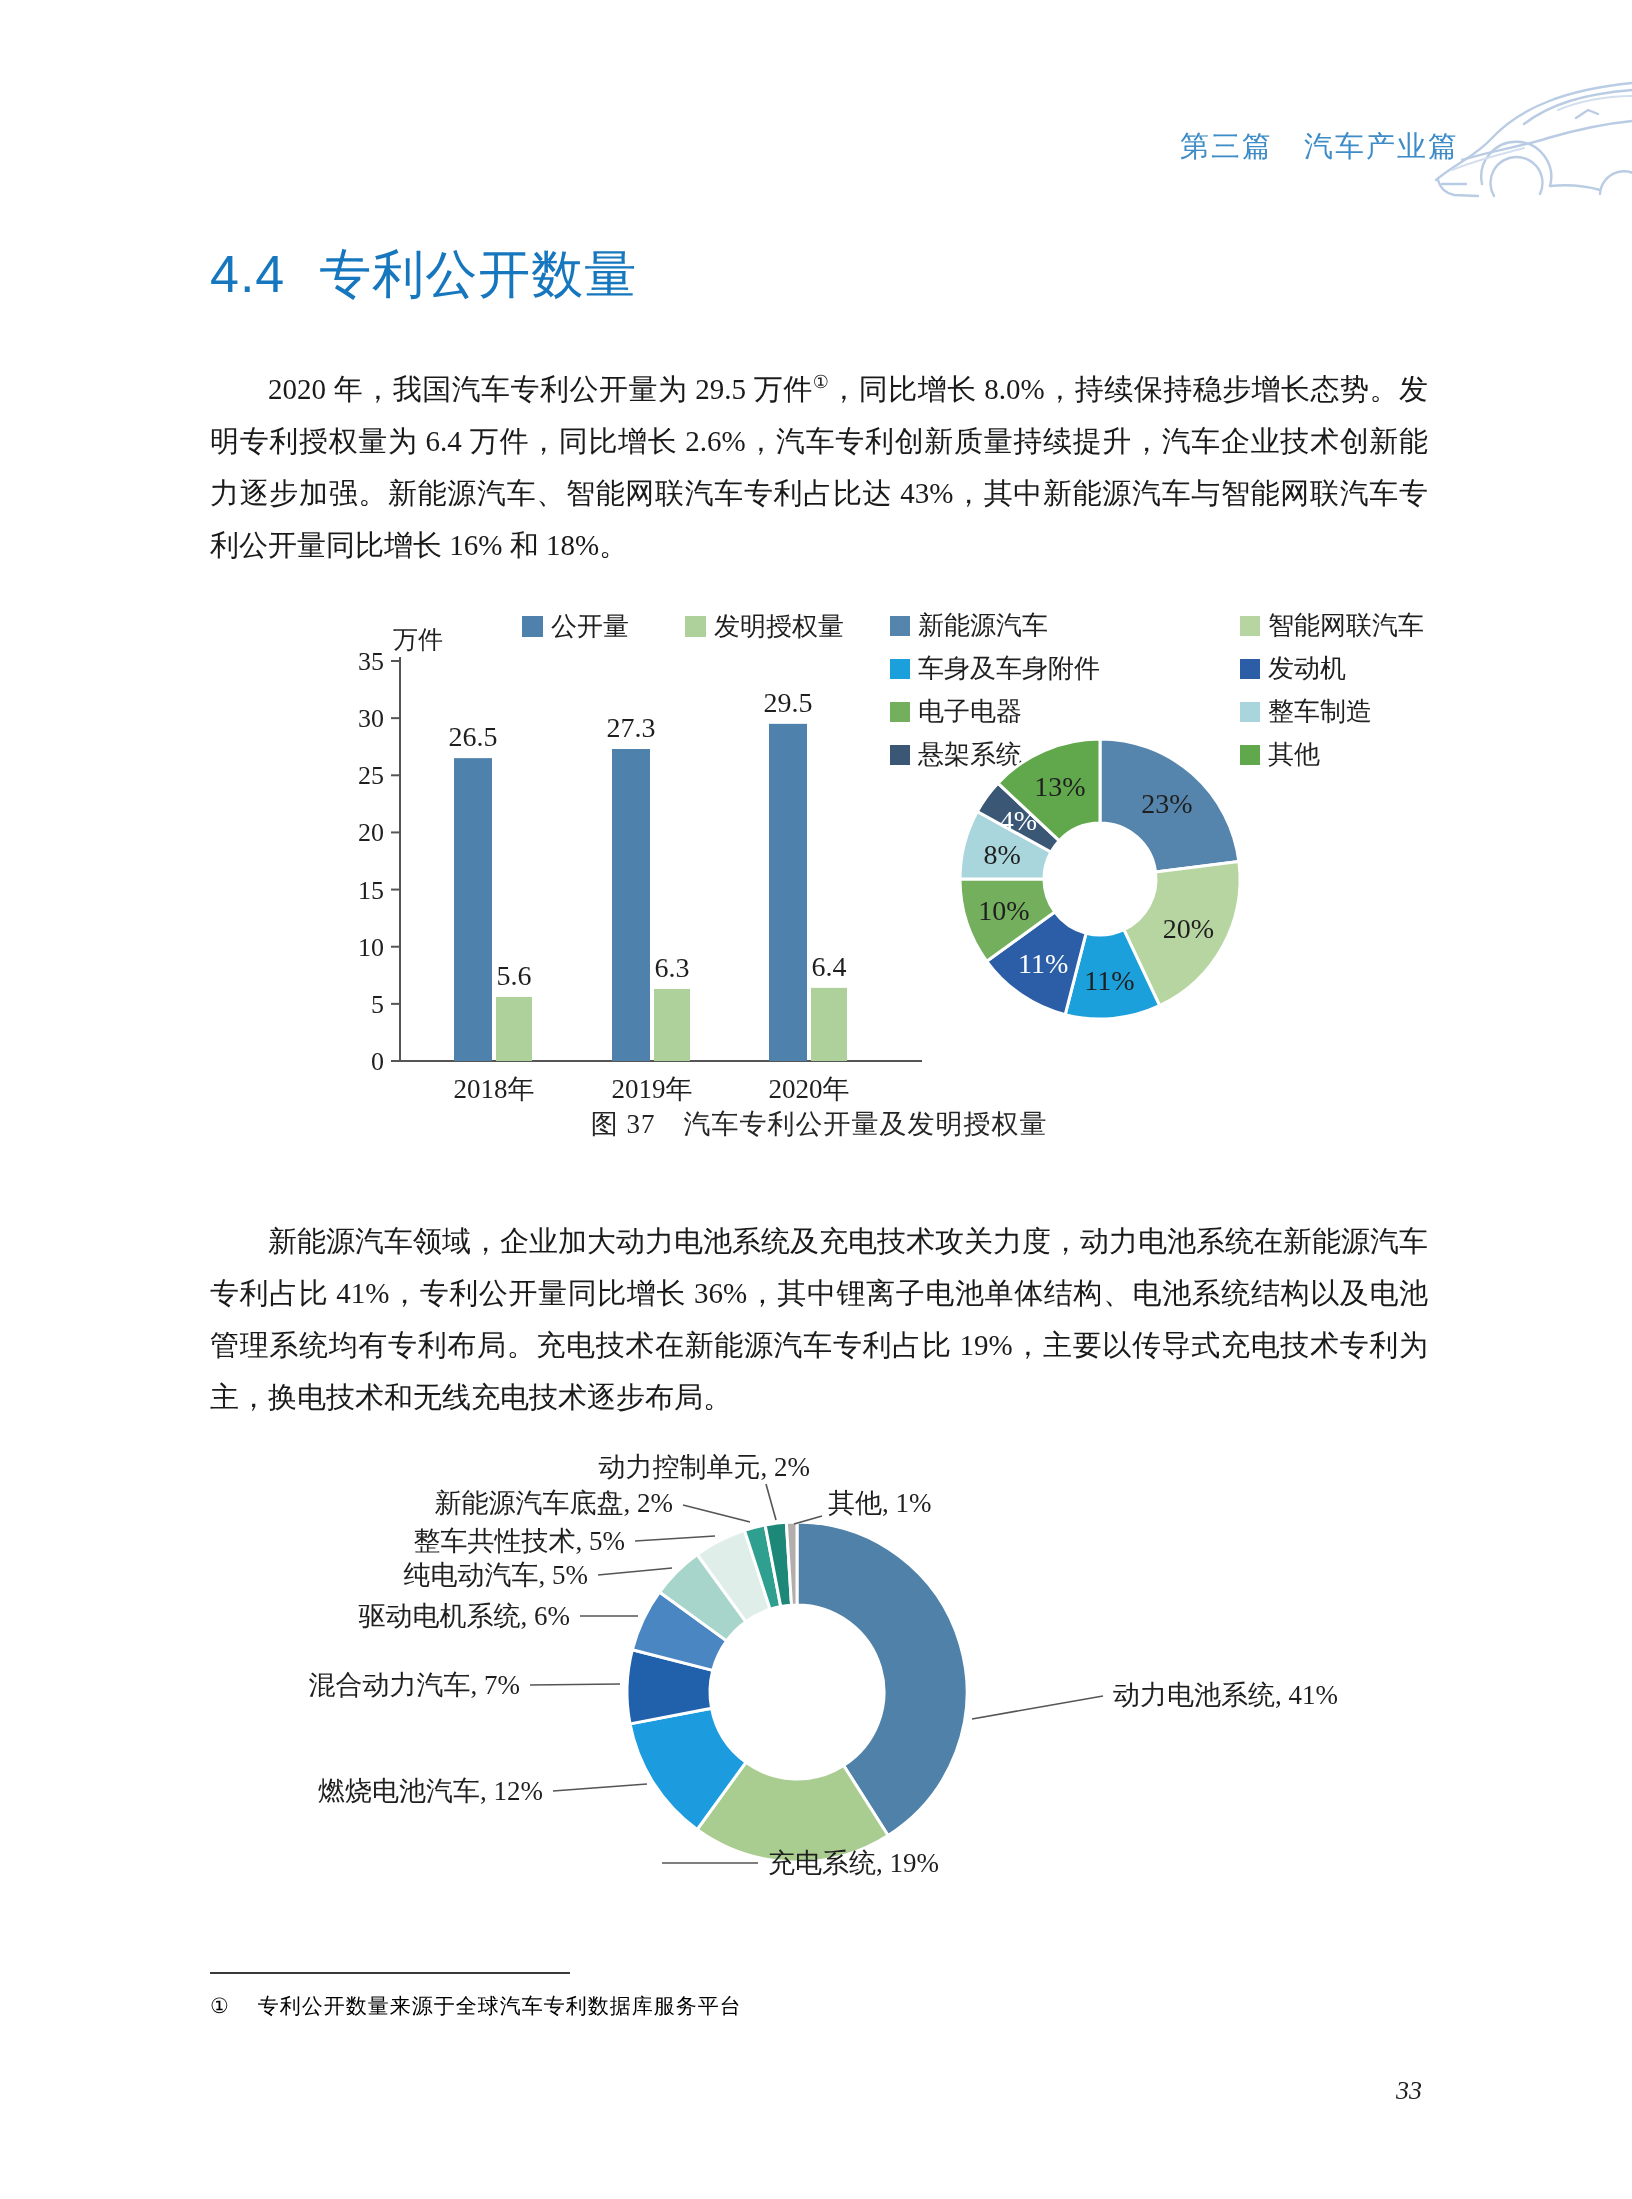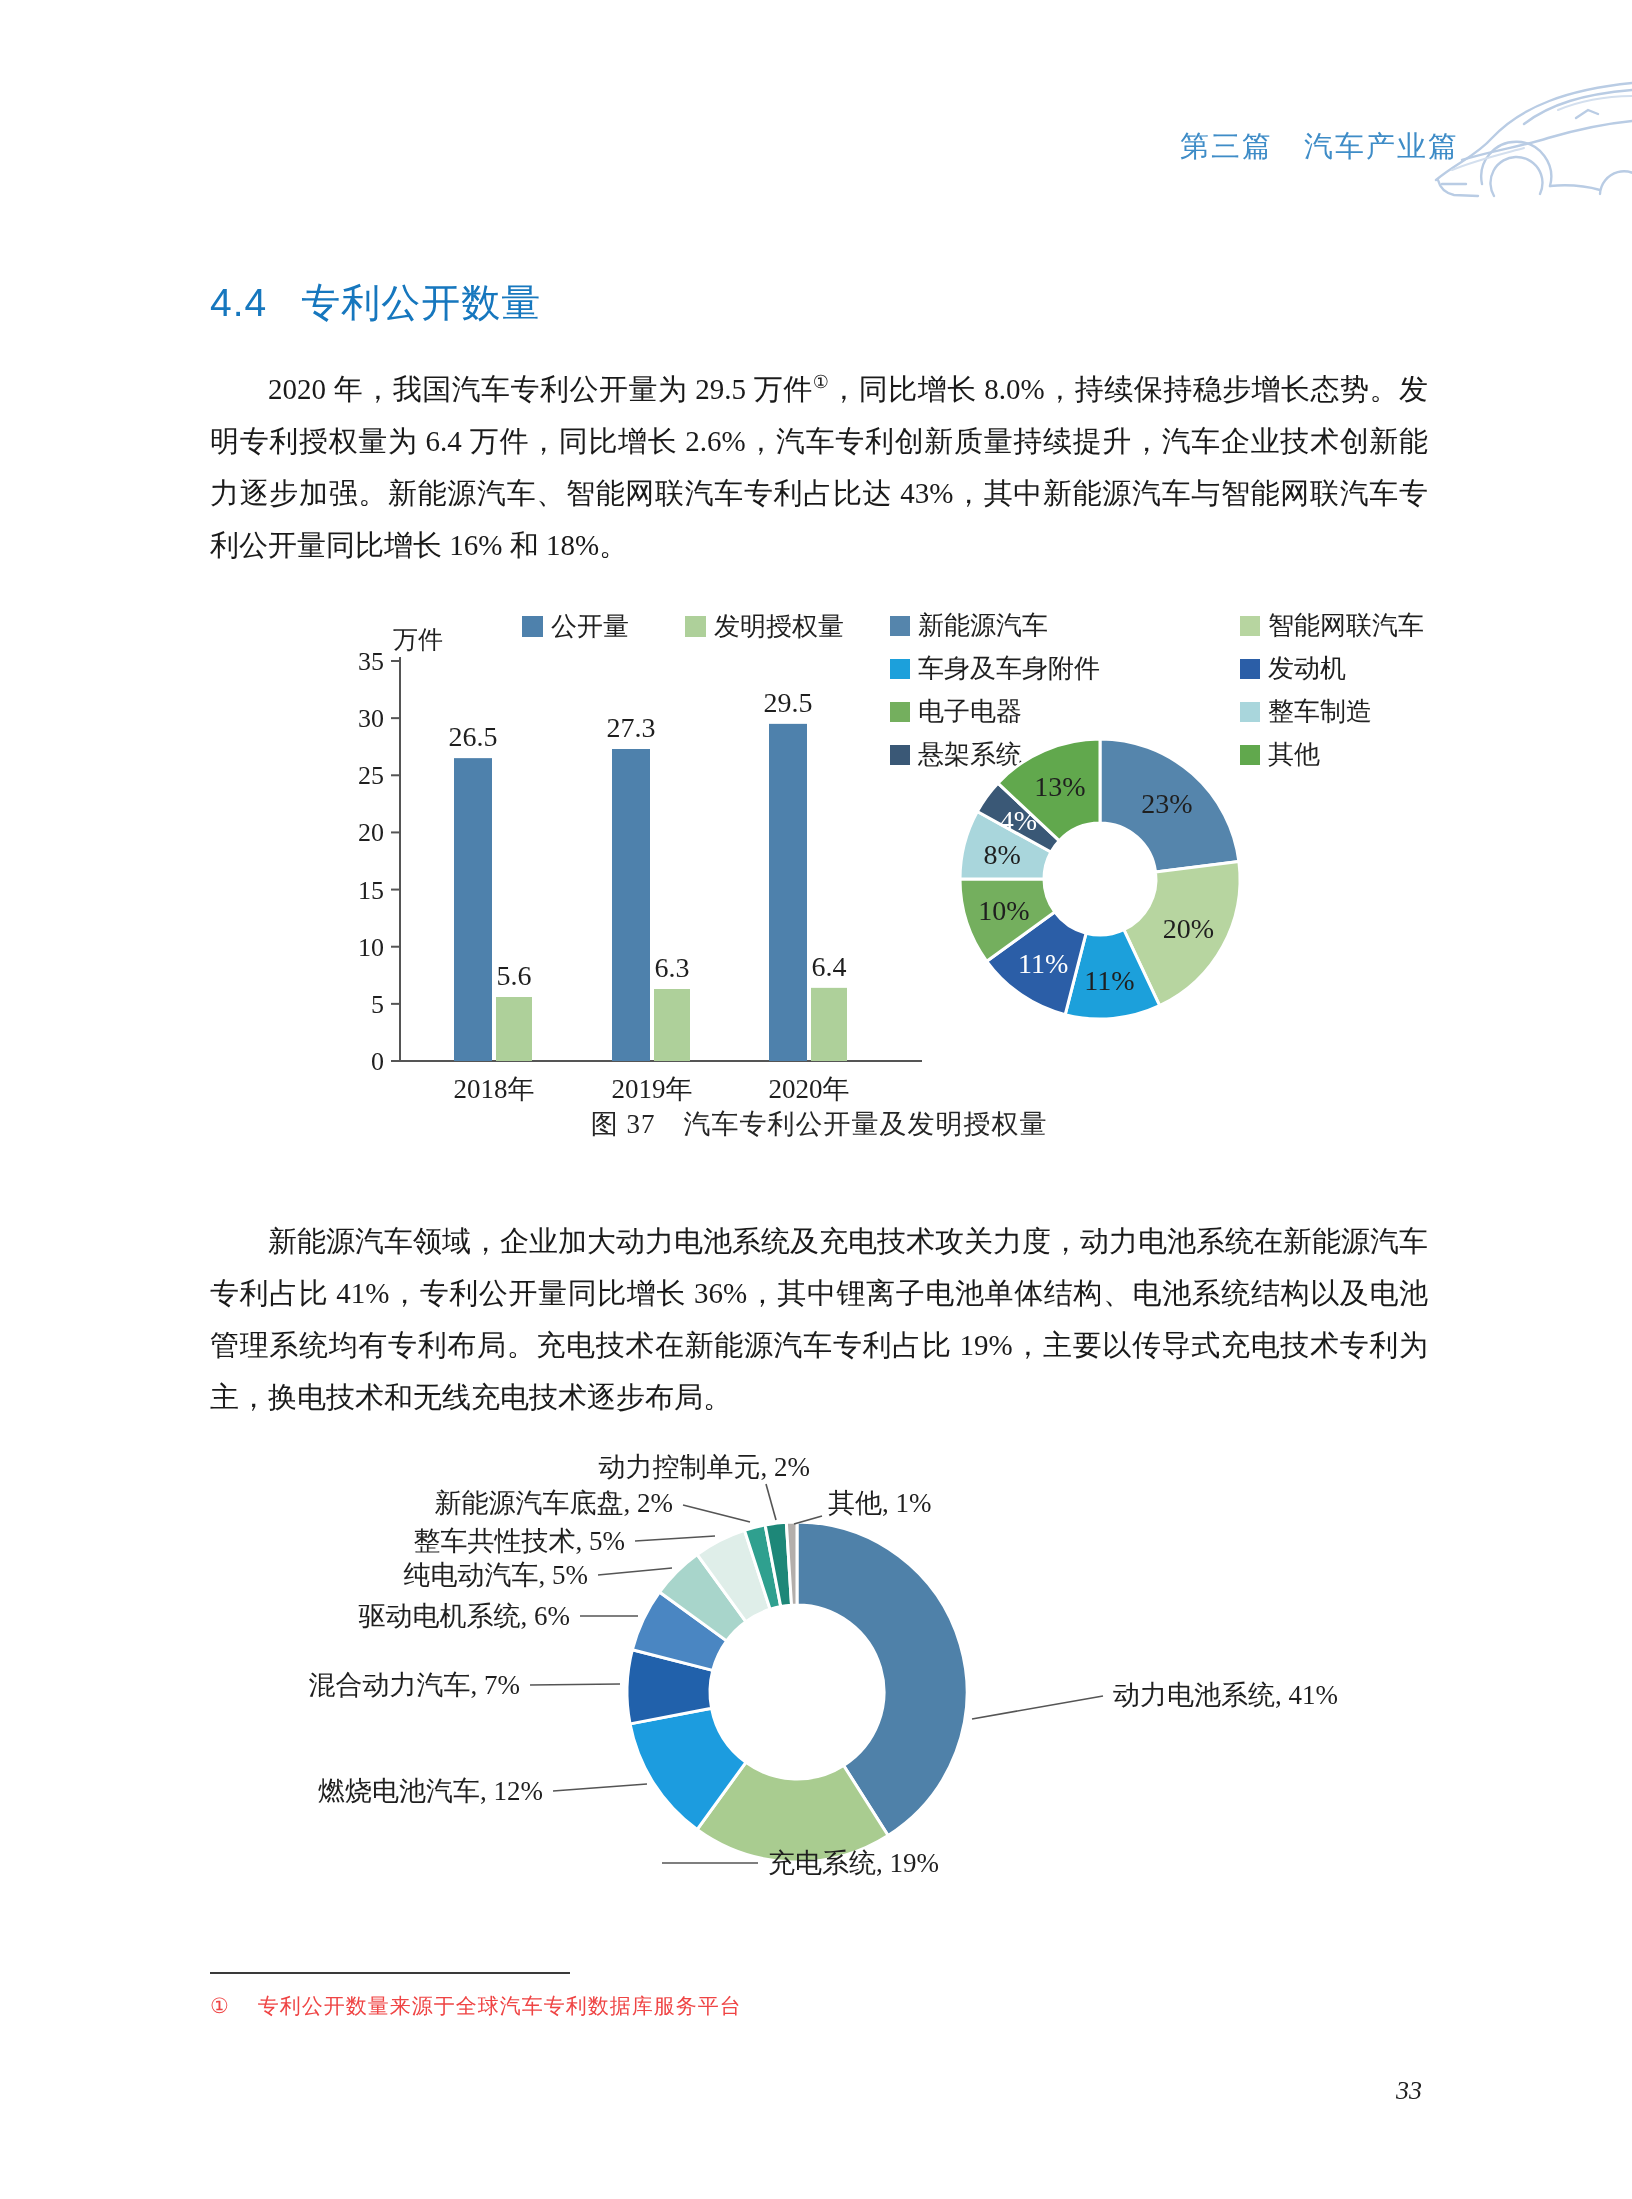--- a/index.html
+++ b/index.html
@@ -9,21 +9,21 @@
   }
   .hdr{
     position:absolute;top:127px;right:185px;
     font-family:"Liberation Sans","DejaVu Sans",sans-serif;
     font-size:29px;color:#3e8cc7;letter-spacing:2px;white-space:nowrap;
   }
   .car{position:absolute;top:62px;right:0;width:212px;height:152px;}
   .sec-title{
     position:absolute;left:210px;top:240px;
     font-family:"Liberation Sans","DejaVu Sans",sans-serif;
-    font-size:39px;color:#1677be;font-weight:500;letter-spacing:1px;white-space:nowrap;margin-top:36px;
+    font-size:52px;color:#1677be;font-weight:500;letter-spacing:1px;white-space:nowrap;
   }
   .sec-title .num{margin-right:34px;}
   .para{
     position:absolute;left:210px;width:1218px;
     font-size:29px;line-height:52px;text-align:justify;text-indent:2em;color:#1a1a1a;
   }
   .para sup{font-size:0.62em;vertical-align:super;line-height:0;}
   .p1{top:334px;}
   .p2{top:1186px;}
   .figsvg{position:absolute;left:210px;width:1218px;display:block;}
@@ -32,21 +32,21 @@
   .caption{
     position:absolute;left:210px;width:1218px;text-align:center;
     font-family:Liberation Serif, serif;
     font-size:27px;color:#262626;font-weight:500;letter-spacing:1px;
   }
   .cap37{top:1106px;}
   .cap38{top:1916px;}
   .foot-rule{position:absolute;left:210px;top:1972px;width:360px;border-top:2px solid #3a3a3a;}
   .footnote{
     position:absolute;left:210px;top:1992px;width:1218px;
-    font-size:21px;color:#ef4444;letter-spacing:1px;
+    font-size:21px;color:#000000;letter-spacing:1px;
   }
   .footnote .mk{margin-right:28px;}
   .pageno{position:absolute;left:1396px;top:2076px;font-size:26px;color:#222;font-style:italic;}
 </style>
 </head>
 <body>
 
 <div class="page">
 
   <div class="hdr">第三篇　汽车产业篇</div>

